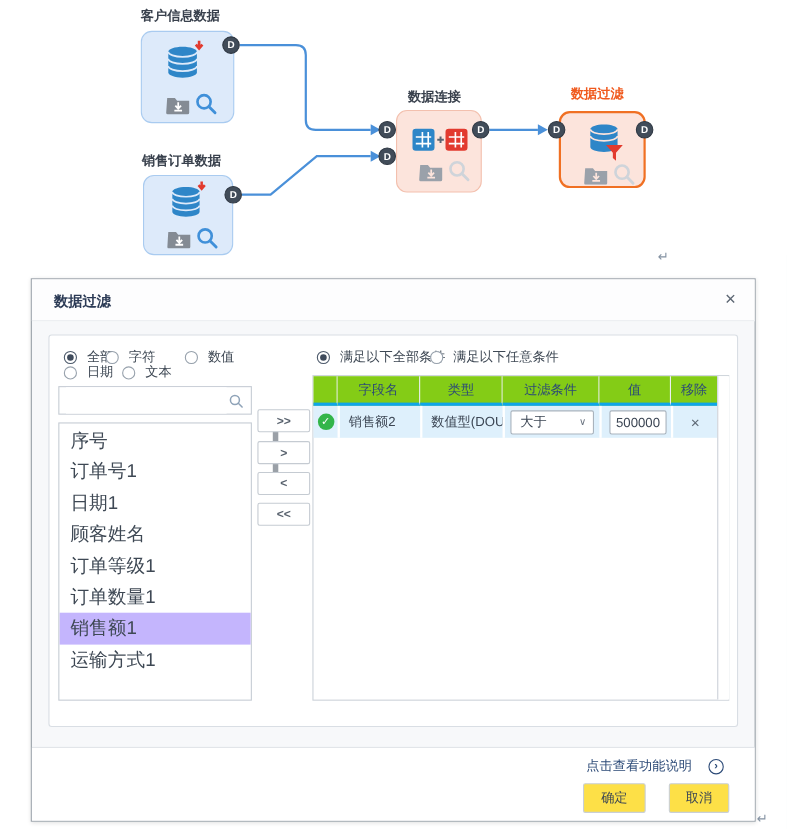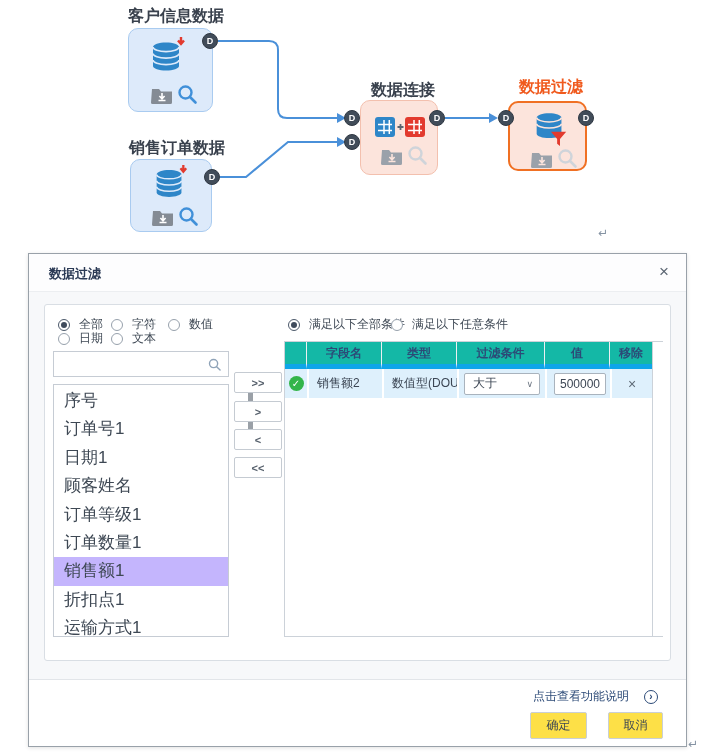--- a/index.html
+++ b/index.html
@@ -3,21 +3,21 @@
 <meta charset="utf-8">
 <style>
   * { margin:0; padding:0; box-sizing:border-box; }
   html,body { background:#fff; }
   body { font-family:"Liberation Sans","DejaVu Sans",sans-serif; color:#3c4654; }
   .stage { position:relative; width:715px; height:754px; background:#fff; overflow:hidden; }
 
   
   .flow { position:absolute; left:0; top:0; width:715px; height:252px; }
   .flow svg.wires { position:absolute; left:0; top:0; }
-  .node-label { position:absolute; font-size:16px; font-weight:bold; color:#39414d; white-space:nowrap;text-align:right; }
+  .node-label { position:absolute; font-size:12px; font-weight:bold; color:#39414d; white-space:nowrap;text-align:right; }
   .node-label.orange { color:#f05a1e; }
   .flow-node { position:absolute; border-radius:10px; }
   .node-blue { background:#ddeafa; border:1px solid #a9cbf0; }
   .node-pink { background:#fce4dc; border:1px solid #f3c0ae; }
   .node-pink-strong { background:#fce4dc; border:2.5px solid #f07023; }
   .port { position:absolute; width:16px; height:16px; border-radius:50%;
           background:#414c59; border:1px solid #2f3843; display:flex; align-items:center; justify-content:center; }
   .port span { color:#fff; font-size:9px; font-weight:bold; line-height:1; }
   .node-icon { position:absolute; }
 
@@ -48,22 +48,22 @@
   .field-item.selected { background:#c4b5fd; }
   .list-scrollbar { position:absolute; left:219px; top:131px; width:5px; height:56px; background:#9aa0a7; border-radius:3px; }
 
   .xfer-btn { position:absolute; left:205px; width:48px; height:21px; background:#fff; border:1px solid #c5cbd2;
               border-radius:2px; display:flex; align-items:center; justify-content:center;
               font-size:11px; font-weight:bold; color:#555f6b; cursor:pointer; }
 
   .cond-table { position:absolute; left:255px; top:87px; width:379px; height:296px;
                 background:#fff; border:1px solid #ccd2d9; }
   .tbl-grid { display:grid; grid-template-columns:22px 75px 75px 88px 65px 42px; }
-  .th { height:27px; display:flex; align-items:center; justify-content:center; font-size:12px; font-weight:bold;
-        color:#2c4a77; border-bottom:5px solid #0ea5e9; border-right:1px solid #eceff2; background:#14b8a6; }
+  .th { height:27px; display:flex; align-items:center; justify-content:center; font-size:12px; font-weight:normal;
+        color:#2c4a77; border-bottom:3px solid #0ea5e9; border-right:1px solid #eceff2; background:#84cc16; }
   .th:last-child { border-right:none; }
   .td { height:29px; background:#def0fc; display:flex; align-items:center; font-size:12px; color:#3c4654; border-left:2px solid #fff; }
   .td:first-child { border-left:none; justify-content:center; }
   .tbl-gutter { position:absolute; left:367px; top:0; bottom:0; width:11px; border-left:1px solid #ccd2d9; background:#fff; }
   .check-badge { width:15px; height:15px; border-radius:50%; background:#33b54a; color:#fff; font-size:10px;
                  display:flex; align-items:center; justify-content:center; font-weight:bold; }
   .cell-text { padding-left:8px; white-space:nowrap; overflow:hidden; }
   .cond-select { margin-left:5px; width:76px; height:22px; background:#fff; border:1px solid #a9b3bd; border-radius:2px;
                  display:flex; align-items:center; font-size:12px; color:#3c4654; cursor:pointer; position:relative; }
   .cond-select .sel-text { padding-left:8px; }
@@ -209,21 +209,21 @@
       <div class="dlg-title">数据过滤</div>
       <div class="dlg-close">×</div>
     </div>
 
     <div class="inner-panel"></div>
 
     <div class="radio radio--on" style="left:29px; top:62px;">
       <span class="radio-circle"></span>
       <span>全部</span>
     </div>
-    <div class="radio" style="left:82px; top:62px;justify-content:center;">
+    <div class="radio" style="left:67px; top:62px;justify-content:center;">
       <span class="radio-circle"></span>
       <span>字符</span>
     </div>
     <div class="radio" style="left:139px; top:62px;">
       <span class="radio-circle"></span>
       <span>数值</span>
     </div>
     <div class="radio" style="left:29px; top:76px;">
       <span class="radio-circle"></span>
       <span>日期</span>
@@ -242,21 +242,20 @@
     </div>
 
     <div class="field-list">
       <div class="field-item">序号</div>
       <div class="field-item">订单号1</div>
       <div class="field-item">日期1</div>
       <div class="field-item">顾客姓名</div>
       <div class="field-item">订单等级1</div>
       <div class="field-item">订单数量1</div>
       <div class="field-item selected">销售额1</div>
-      <div class="field-item">折扣点1</div>
       <div class="field-item">运输方式1</div>
     </div>
     <div class="list-scrollbar"></div>
 
     <div class="xfer-btn" style="top:118px;">&gt;&gt;</div>
     <div class="xfer-btn" style="top:147px;">&gt;</div>
     <div class="xfer-btn" style="top:175px;">&lt;</div>
     <div class="xfer-btn" style="top:203px;">&lt;&lt;</div>
 
     <div class="radio radio--on" style="left:259px; top:62px;">

